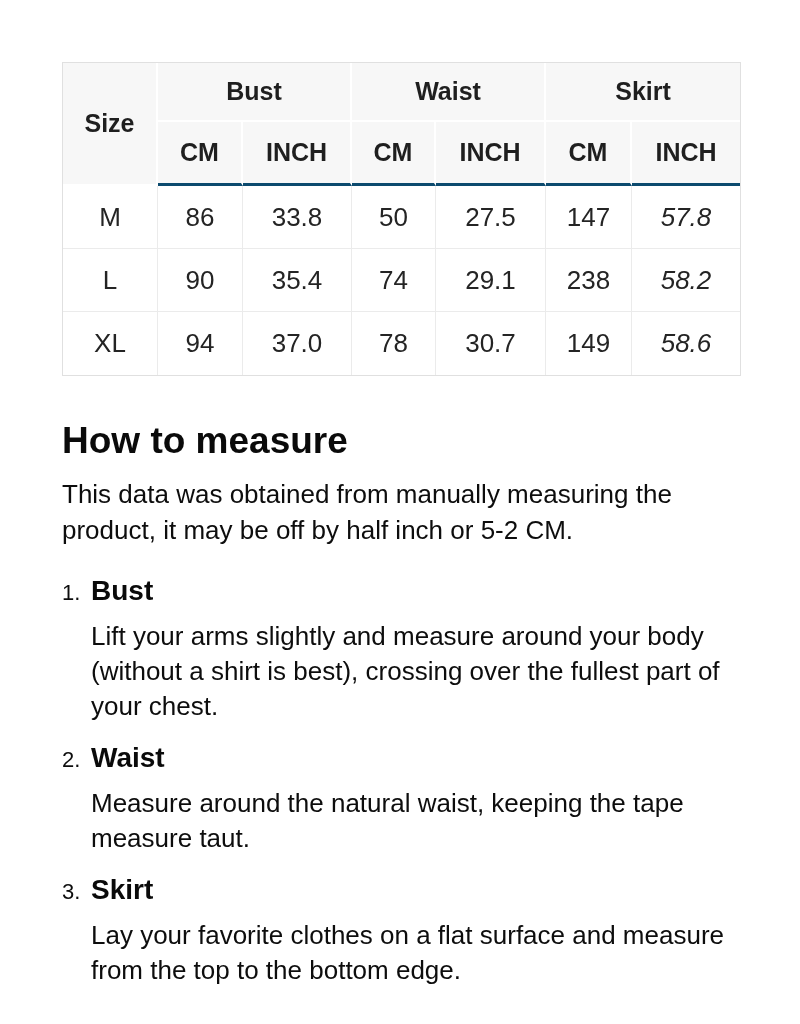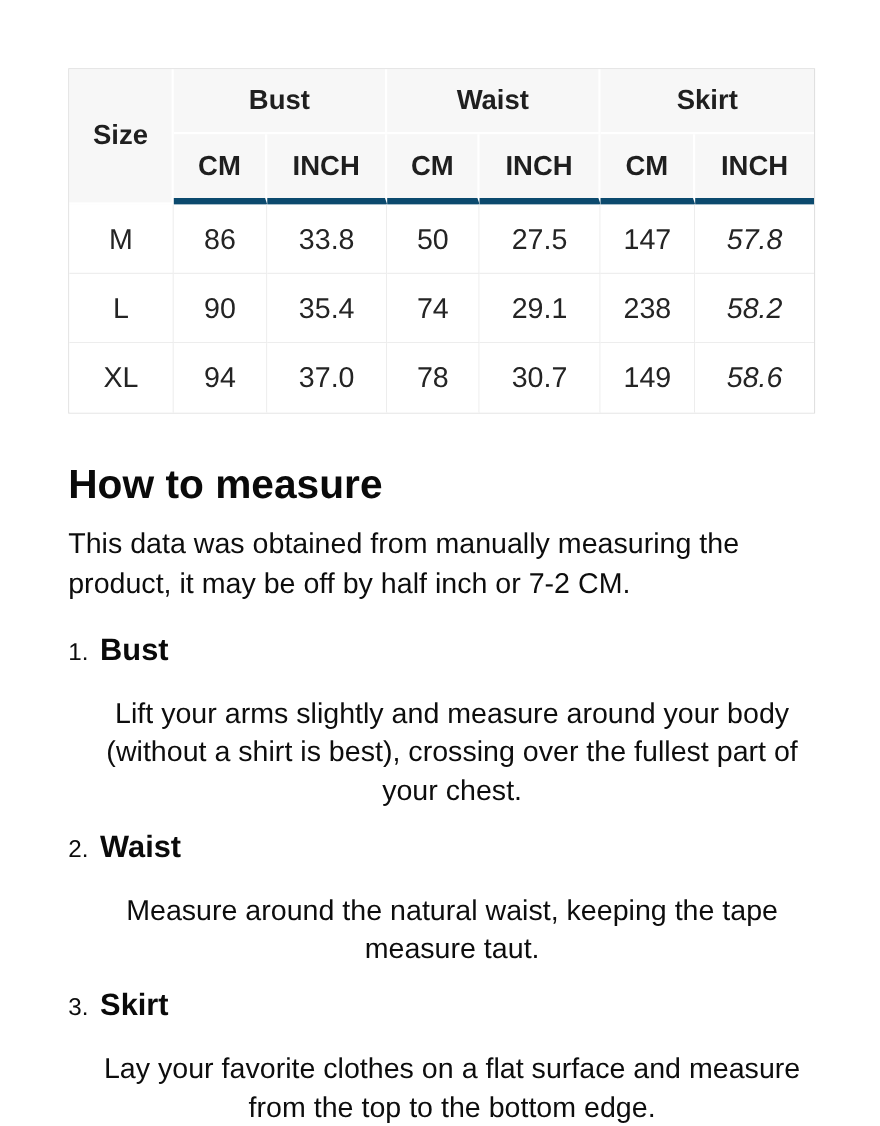--- a/index.html
+++ b/index.html
@@ -38,21 +38,21 @@
     font-weight: bold;
     font-size: 25px;
     color: #1f1f1f;
     border-right: 2px solid #ffffff;
   }
   .size-chart thead tr.group-row { height: 59px; }
   .size-chart thead tr.sub-row   { height: 64px; }
   .size-chart tbody tr           { height: 63px; }
 
   .size-chart thead tr.group-row th { border-bottom: 2px solid #ffffff; }
-  .size-chart thead tr.sub-row th   { border-bottom: 6px solid #0c4a6e; }
+  .size-chart thead tr.sub-row th   { border-bottom: 3px solid #0c4a6e; }
   .size-chart th.corner             { border-bottom: 1px solid #e4e4e4; text-align: center; }
 
   .size-chart thead th:last-child { border-right: none; }
 
   .size-chart td {
     background: #ffffff;
     font-size: 26px;
     color: #242424;
     border-right: 1px solid #ebebeb;
     border-bottom: 1px solid #ebebeb;
@@ -89,26 +89,25 @@
     color: #0d0d0d;
   }
   .step-body { flex: 1 1 auto; }
   .step-title {
     font-size: 28px;
     line-height: 32px;
     font-weight: bold;
     color: #0a0a0a;
   }
   .step-desc {
-    margin: 24px 0 0 0;
+    margin: 12px 0 0 0;
     max-width: 640px;
     font-size: 26px;
     line-height: 35px;
     color: #0d0d0d;
-    text-align: center;
   }
 </style>
 </head>
 <body>
 
 <div class="content">
 
   <table class="size-chart">
     <colgroup>
       <col style="width:95px">
@@ -161,21 +160,21 @@
         <td>78</td>
         <td>30.7</td>
         <td>149</td>
         <td>58.6</td>
       </tr>
     </tbody>
   </table>
 
   <h2 class="howto-title">How to measure</h2>
 
-  <p class="howto-intro">This data was obtained from manually measuring the product, it may be off by half inch or 7-2 CM.</p>
+  <p class="howto-intro">This data was obtained from manually measuring the product, it may be off by half inch or 5-2 CM.</p>
 
   <div class="steps">
 
     <div class="step">
       <span class="step-num">1.</span>
       <div class="step-body">
         <div class="step-title">Bust</div>
         <p class="step-desc">Lift your arms slightly and measure around your body (without a shirt is best), crossing over the fullest part of your chest.</p>
       </div>
     </div>

